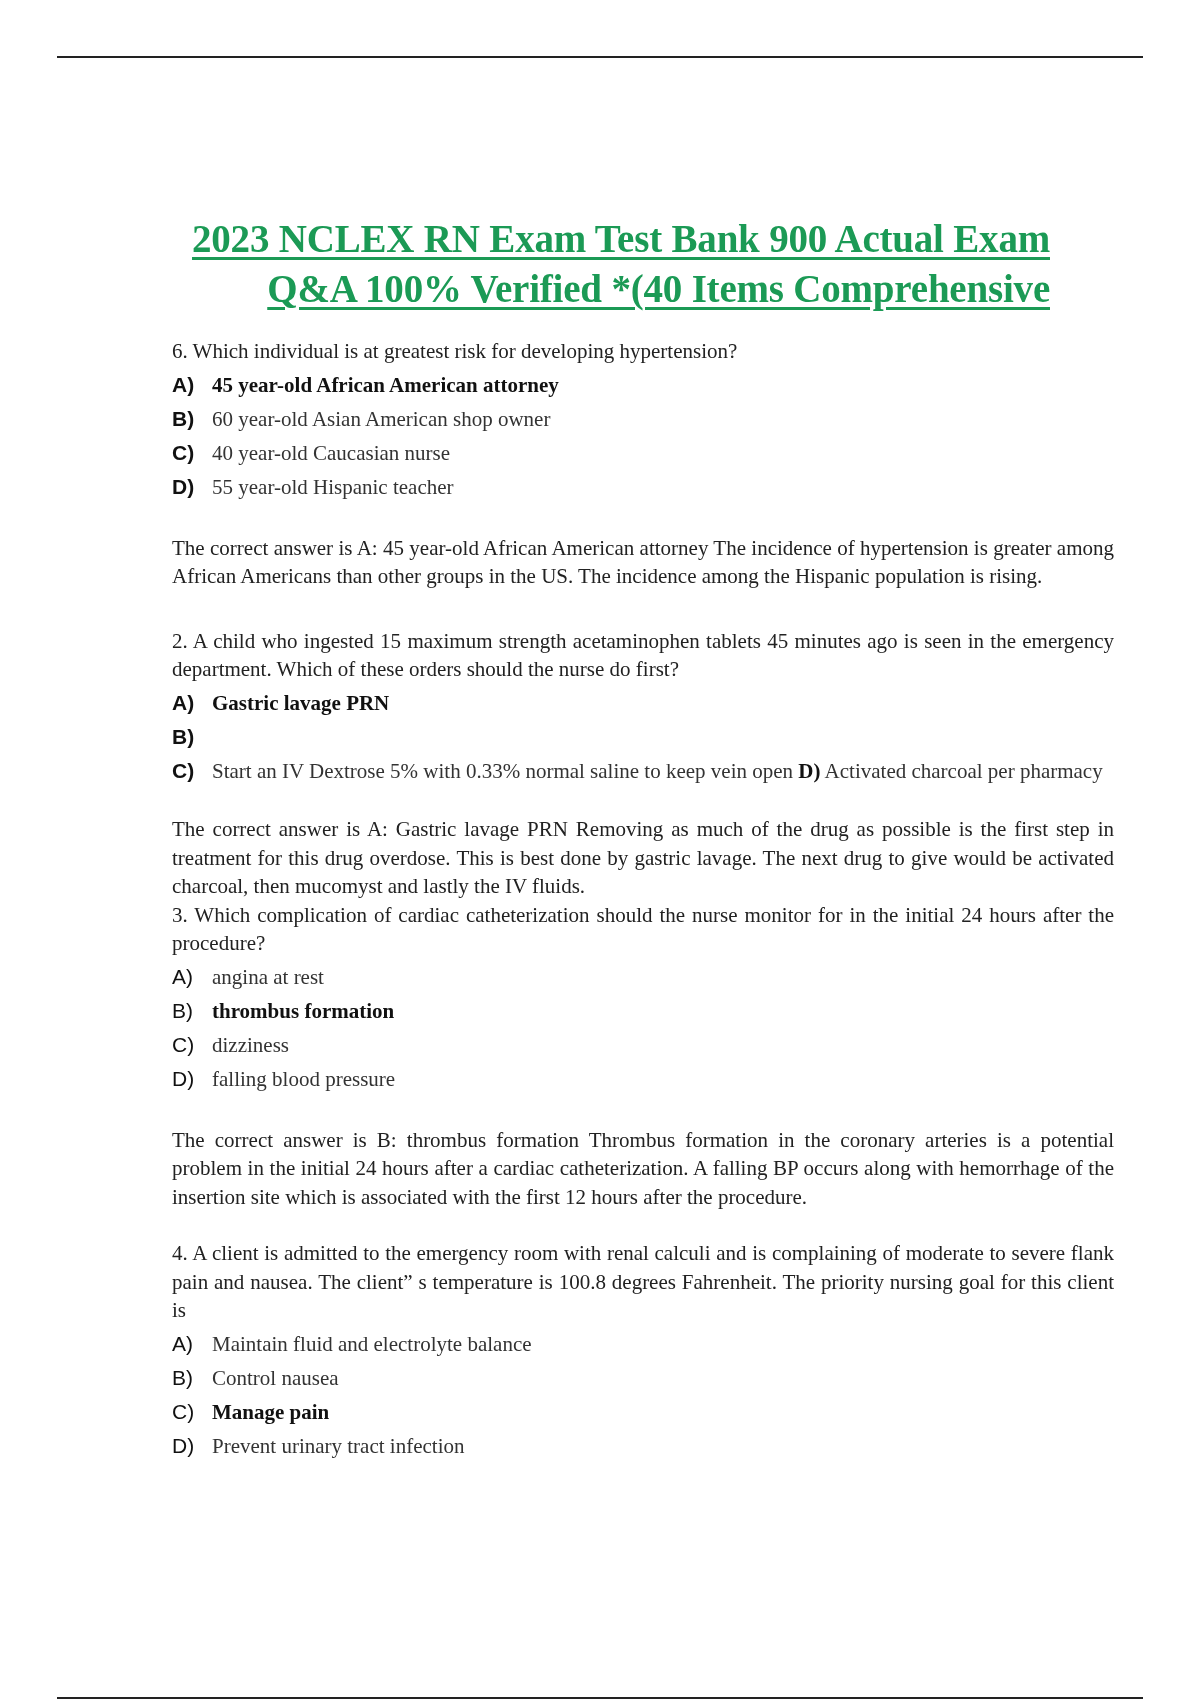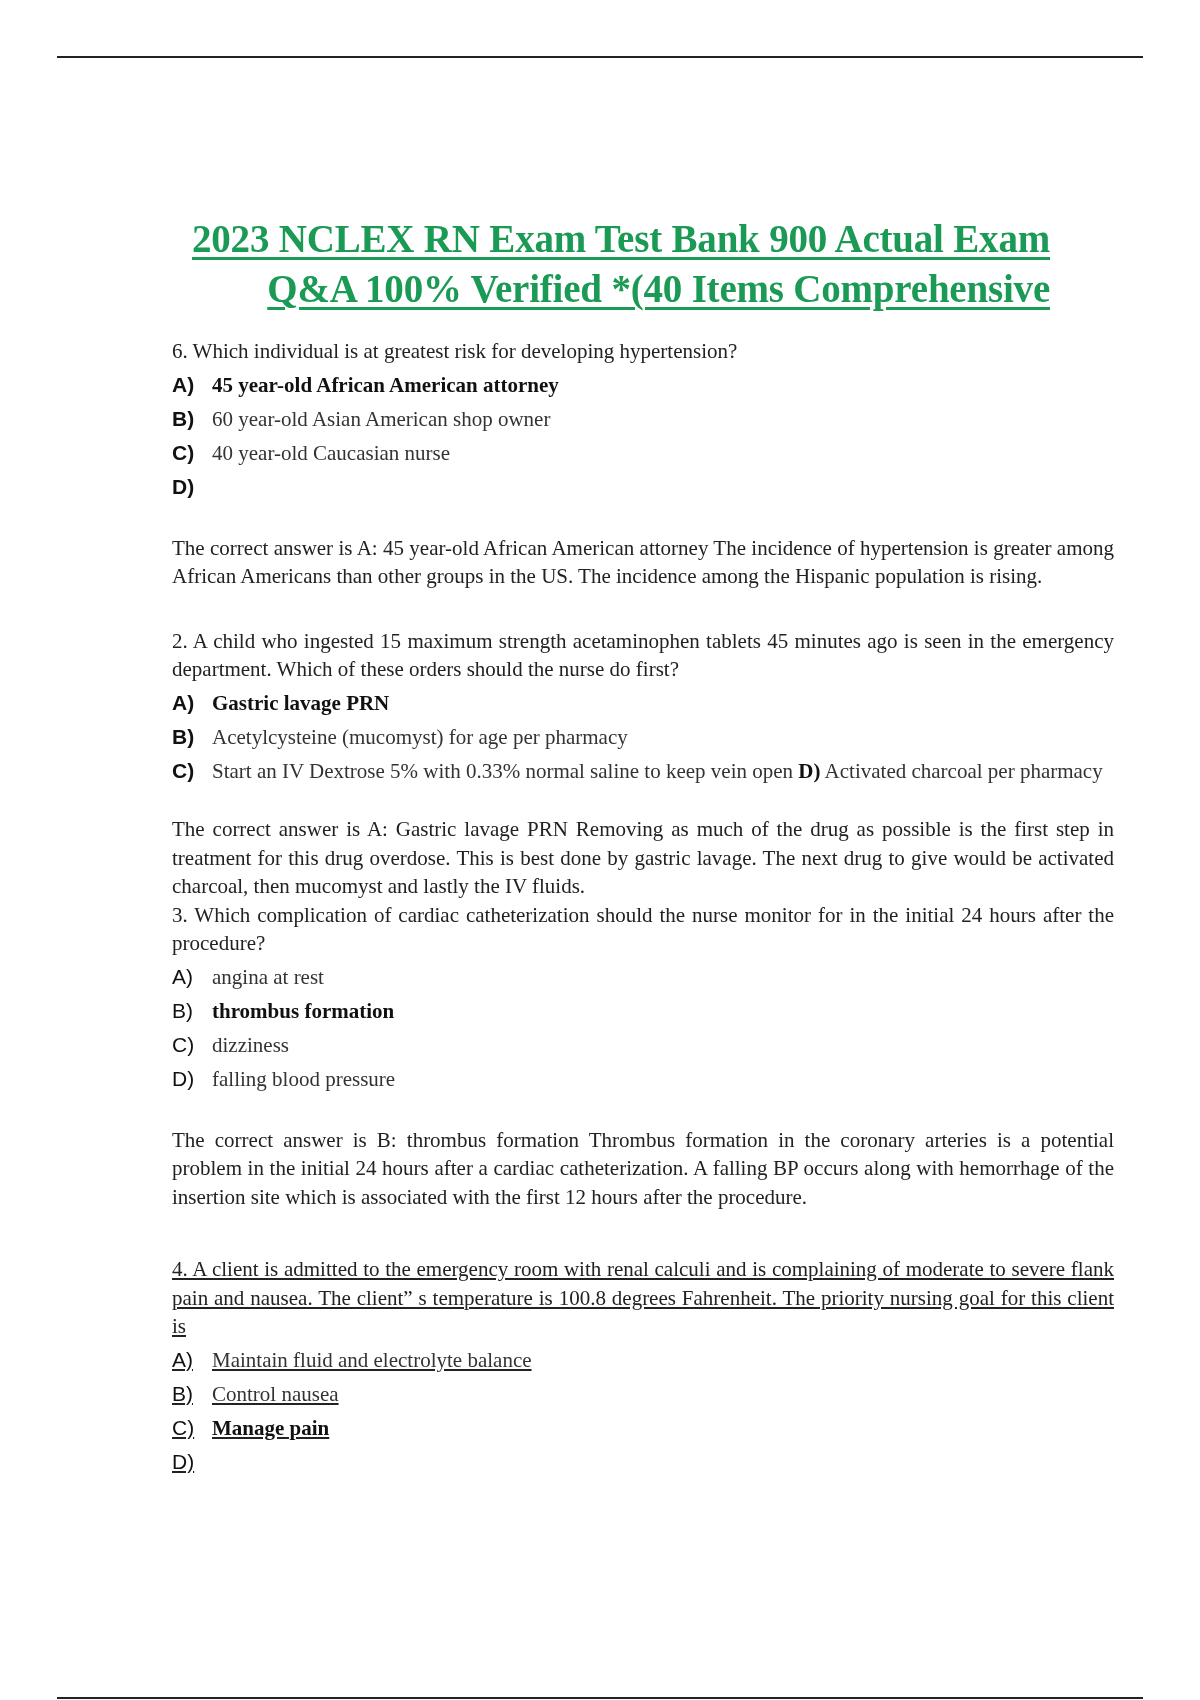--- a/index.html
+++ b/index.html
@@ -116,35 +116,35 @@
       <li class="opt">
         <span class="opt-letter bold">B)</span>
         <span class="opt-text">60 year-old Asian American shop owner</span>
       </li>
       <li class="opt">
         <span class="opt-letter bold">C)</span>
         <span class="opt-text">40 year-old Caucasian nurse</span>
       </li>
       <li class="opt">
         <span class="opt-letter bold">D)</span>
+        <span class="opt-text">55 year-old Hispanic teacher</span>
       </li>
     </ul>
     <p class="rationale">The correct answer is A: 45 year-old African American attorney The incidence of hypertension is greater among African Americans than other groups in the US. The incidence among the Hispanic population is rising.</p>
   </section>
 
   <section style="margin-top:36px;">
     <p class="q-stem">2. A child who ingested 15 maximum strength acetaminophen tablets 45 minutes ago is seen in the emergency department. Which of these orders should the nurse do first?</p>
     <ul class="options">
       <li class="opt">
         <span class="opt-letter bold">A)</span>
         <span class="opt-text correct">Gastric lavage PRN</span>
       </li>
       <li class="opt">
         <span class="opt-letter bold">B)</span>
-        <span class="opt-text">Acetylcysteine (mucomyst) for age per pharmacy</span>
       </li>
       <li class="opt multi">
         <span class="opt-letter bold">C)</span>
         <span class="opt-text">
           <span>Start an IV Dextrose 5% with 0.33% normal saline to keep vein open</span>
           <span class="inline-d">D)</span>
           <span>Activated charcoal per pharmacy</span>
         </span>
       </li>
     </ul>
@@ -167,36 +167,37 @@
         <span class="opt-text">dizziness</span>
       </li>
       <li class="opt">
         <span class="opt-letter">D)</span>
         <span class="opt-text">falling blood pressure</span>
       </li>
     </ul>
     <p class="rationale">The correct answer is B: thrombus formation Thrombus formation in the coronary arteries is a potential problem in the initial 24 hours after a cardiac catheterization. A falling BP occurs along with hemorrhage of the insertion site which is associated with the first 12 hours after the procedure.</p>
   </section>
 
-  <section style="margin-top:44px;text-decoration:underline;">
+  <section style="margin-top:28px;">
     <p class="q-stem">4. A client is admitted to the emergency room with renal calculi and is complaining of moderate to severe flank pain and nausea. The client” s temperature is 100.8 degrees Fahrenheit. The priority nursing goal for this client is</p>
     <ul class="options">
       <li class="opt">
         <span class="opt-letter">A)</span>
         <span class="opt-text">Maintain fluid and electrolyte balance</span>
       </li>
       <li class="opt">
         <span class="opt-letter">B)</span>
         <span class="opt-text">Control nausea</span>
       </li>
       <li class="opt">
         <span class="opt-letter">C)</span>
         <span class="opt-text correct">Manage pain</span>
       </li>
       <li class="opt">
         <span class="opt-letter">D)</span>
+        <span class="opt-text">Prevent urinary tract infection</span>
       </li>
     </ul>
   </section>
 
 </div>
 
 <div class="rule-bottom"></div>
 
 </body></html>

